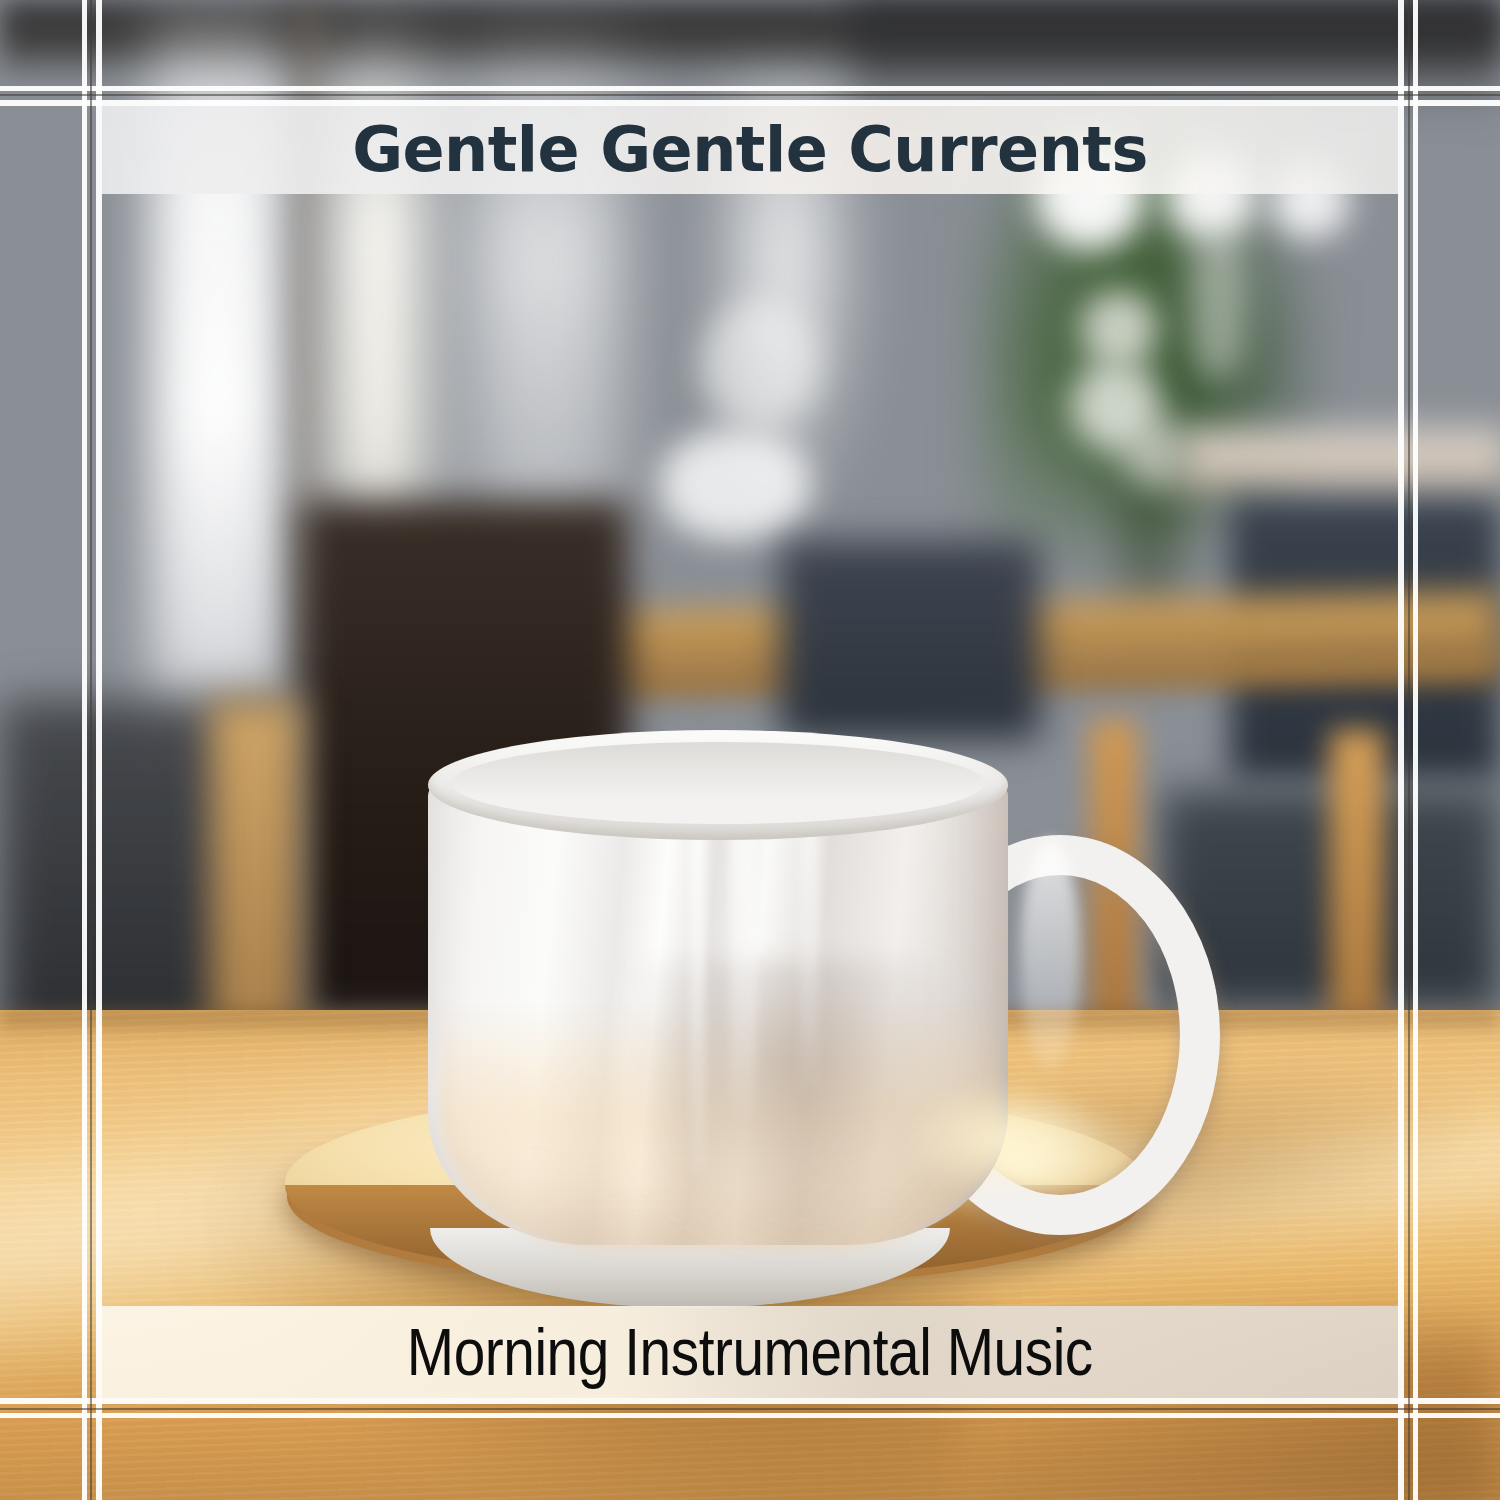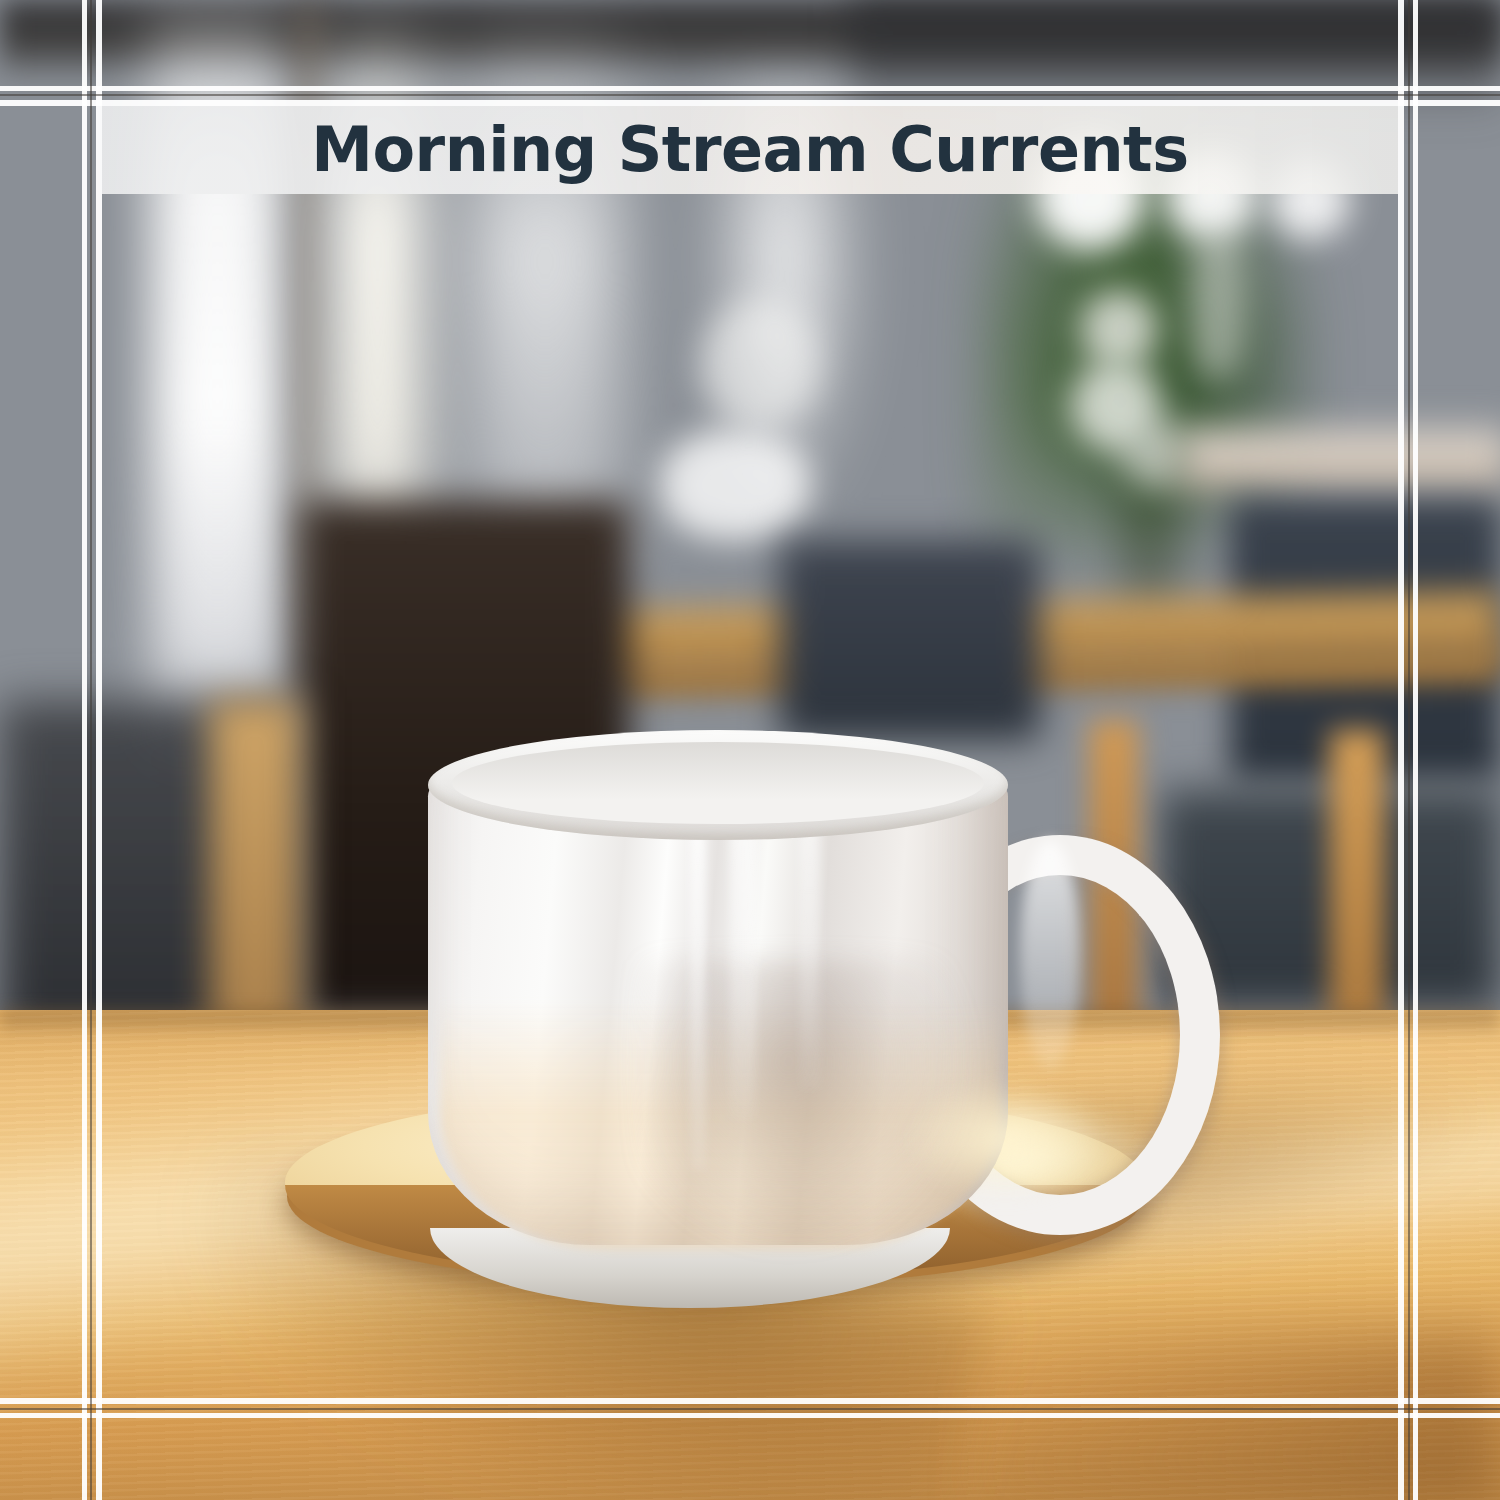--- a/index.html
+++ b/index.html
@@ -479,17 +479,20 @@
   <div class="xline xl-h-top"></div>
   <div class="xline xl-h-top2"></div>
   <div class="xline xl-h-bot"></div>
   <div class="xline xl-h-bot2"></div>
   <div class="xdark xd-v-left"></div>
   <div class="xdark xd-v-right"></div>
   <div class="xdark xd-h-top"></div>
   <div class="xdark xd-h-bot"></div>
 
   <div class="band band-top">
-    <div class="title-text">Morning Stream Currents</div>
+    <div class="title-text">Gentle Gentle Currents</div>
   </div>
 
+  <div class="band band-bottom">
+    <div class="subtitle-text">Morning Instrumental Music</div>
+  </div>
 
 </div>
 
 </body></html>

